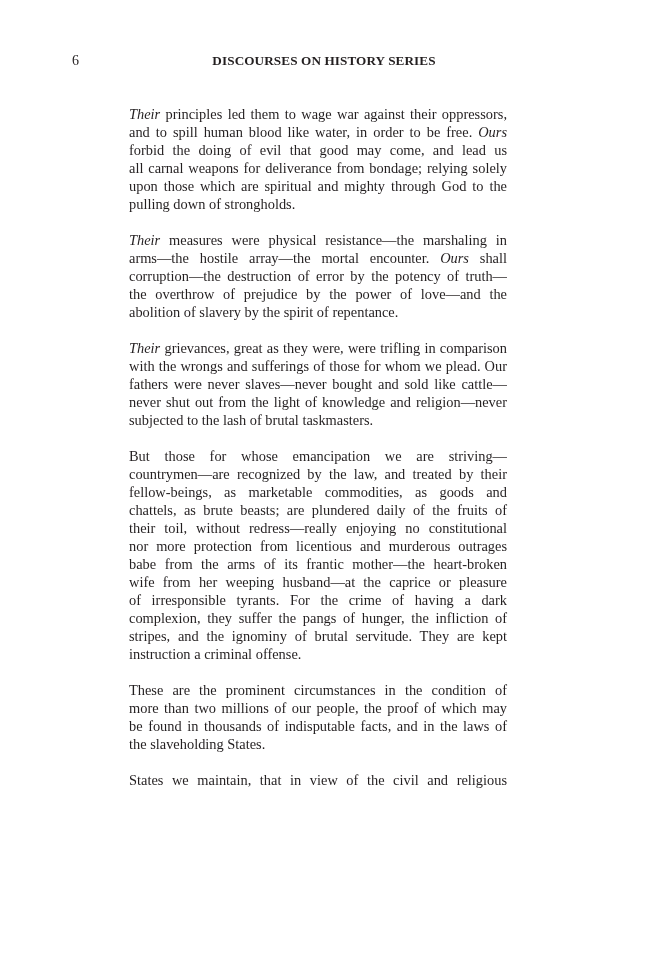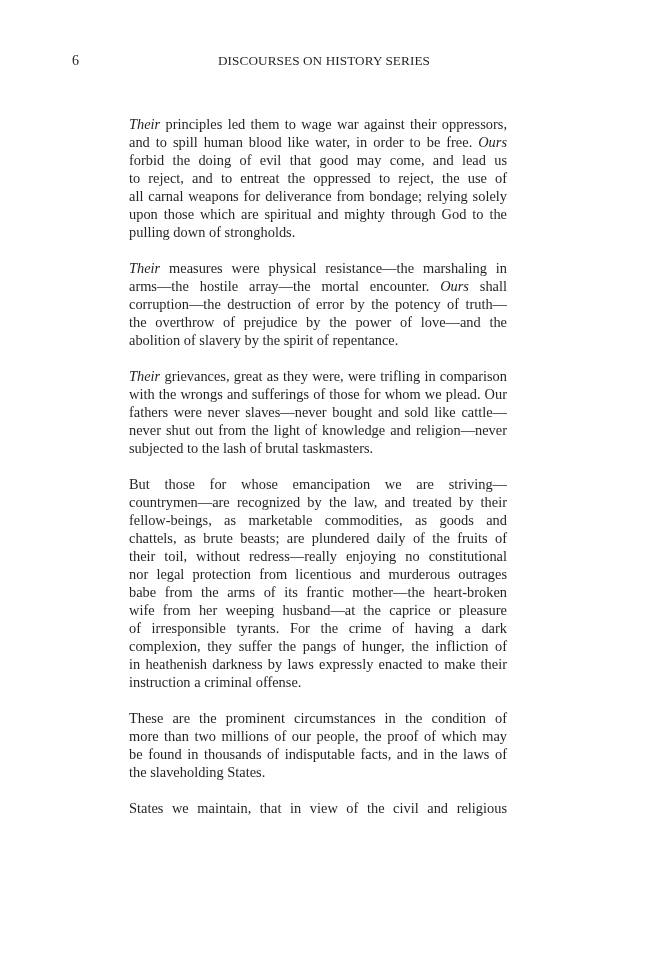--- a/index.html
+++ b/index.html
@@ -26,25 +26,26 @@
       position: absolute;
       left: 0;
       width: 648px;
       top: 52px;
       text-align: center;
       font-size: 13.2px;
       line-height: 18px;
       letter-spacing: 0.1px;
       padding-left: 0;
       box-sizing: border-box;
+      font-weight: bold;
     }
     .body-text {
       position: absolute;
       left: 129px;
-      top: 115px;
+      top: 105px;
       width: 378px;
     }
     .para {
       margin: 0 0 18px 0;
     }
     .line {
       display: block;
       font-size: 14.4px;
       line-height: 18px;
       height: 18px;
@@ -74,21 +75,20 @@
 <body>
 
 <div class="page-number">6</div>
 <div class="running-head">DISCOURSES ON HISTORY SERIES</div>
 
 <div class="body-text" id="body-text">
     <div class="para">
       <span class="line"><span class="inner"><em>Their</em><span> principles led them to wage war against their oppressors,</span></span></span>
       <span class="line"><span class="inner"><span>and to spill human blood like water, in order to be free. </span><em>Ours</em></span></span>
       <span class="line"><span class="inner"><span>forbid the doing of evil that good may come, and lead us</span></span></span>
-      <span class="line"><span class="inner"><span>to reject, and to entreat the oppressed to reject, the use of</span></span></span>
       <span class="line"><span class="inner"><span>all carnal weapons for deliverance from bondage; relying solely</span></span></span>
       <span class="line"><span class="inner"><span>upon those which are spiritual and mighty through God to the</span></span></span>
       <span class="line last"><span class="inner"><span>pulling down of strongholds.</span></span></span>
     </div>
     <div class="para">
       <span class="line"><span class="inner"><em>Their</em><span> measures were physical resistance—the marshaling in</span></span></span>
       <span class="line"><span class="inner"><span>arms—the hostile array—the mortal encounter. </span><em>Ours</em><span> shall</span></span></span>
       <span class="line"><span class="inner"><span>corruption—the destruction of error by the potency of truth—</span></span></span>
       <span class="line"><span class="inner"><span>the overthrow of prejudice by the power of love—and the</span></span></span>
       <span class="line last"><span class="inner"><span>abolition of slavery by the spirit of repentance.</span></span></span>
@@ -99,26 +99,26 @@
       <span class="line"><span class="inner"><span>fathers were never slaves—never bought and sold like cattle—</span></span></span>
       <span class="line"><span class="inner"><span>never shut out from the light of knowledge and religion—never</span></span></span>
       <span class="line last"><span class="inner"><span>subjected to the lash of brutal taskmasters.</span></span></span>
     </div>
     <div class="para">
       <span class="line"><span class="inner"><span>But those for whose emancipation we are striving—</span></span></span>
       <span class="line"><span class="inner"><span>countrymen—are recognized by the law, and treated by their</span></span></span>
       <span class="line"><span class="inner"><span>fellow-beings, as marketable commodities, as goods and</span></span></span>
       <span class="line"><span class="inner"><span>chattels, as brute beasts; are plundered daily of the fruits of</span></span></span>
       <span class="line"><span class="inner"><span>their toil, without redress—really enjoying no constitutional</span></span></span>
-      <span class="line"><span class="inner"><span>nor legal protection from licentious and murderous outrages</span></span></span>
+      <span class="line"><span class="inner"><span>nor more protection from licentious and murderous outrages</span></span></span>
       <span class="line"><span class="inner"><span>babe from the arms of its frantic mother—the heart-broken</span></span></span>
       <span class="line"><span class="inner"><span>wife from her weeping husband—at the caprice or pleasure</span></span></span>
       <span class="line"><span class="inner"><span>of irresponsible tyrants. For the crime of having a dark</span></span></span>
       <span class="line"><span class="inner"><span>complexion, they suffer the pangs of hunger, the infliction of</span></span></span>
-      <span class="line"><span class="inner"><span>in heathenish darkness by laws expressly enacted to make their</span></span></span>
+      <span class="line"><span class="inner"><span>stripes, and the ignominy of brutal servitude. They are kept</span></span></span>
       <span class="line last"><span class="inner"><span>instruction a criminal offense.</span></span></span>
     </div>
     <div class="para">
       <span class="line"><span class="inner"><span>These are the prominent circumstances in the condition of</span></span></span>
       <span class="line"><span class="inner"><span>more than two millions of our people, the proof of which may</span></span></span>
       <span class="line"><span class="inner"><span>be found in thousands of indisputable facts, and in the laws of</span></span></span>
       <span class="line last"><span class="inner"><span>the slaveholding States.</span></span></span>
     </div>
     <div class="para">
       <span class="line"><span class="inner"><span>States we maintain, that in view of the civil and religious</span></span></span>

